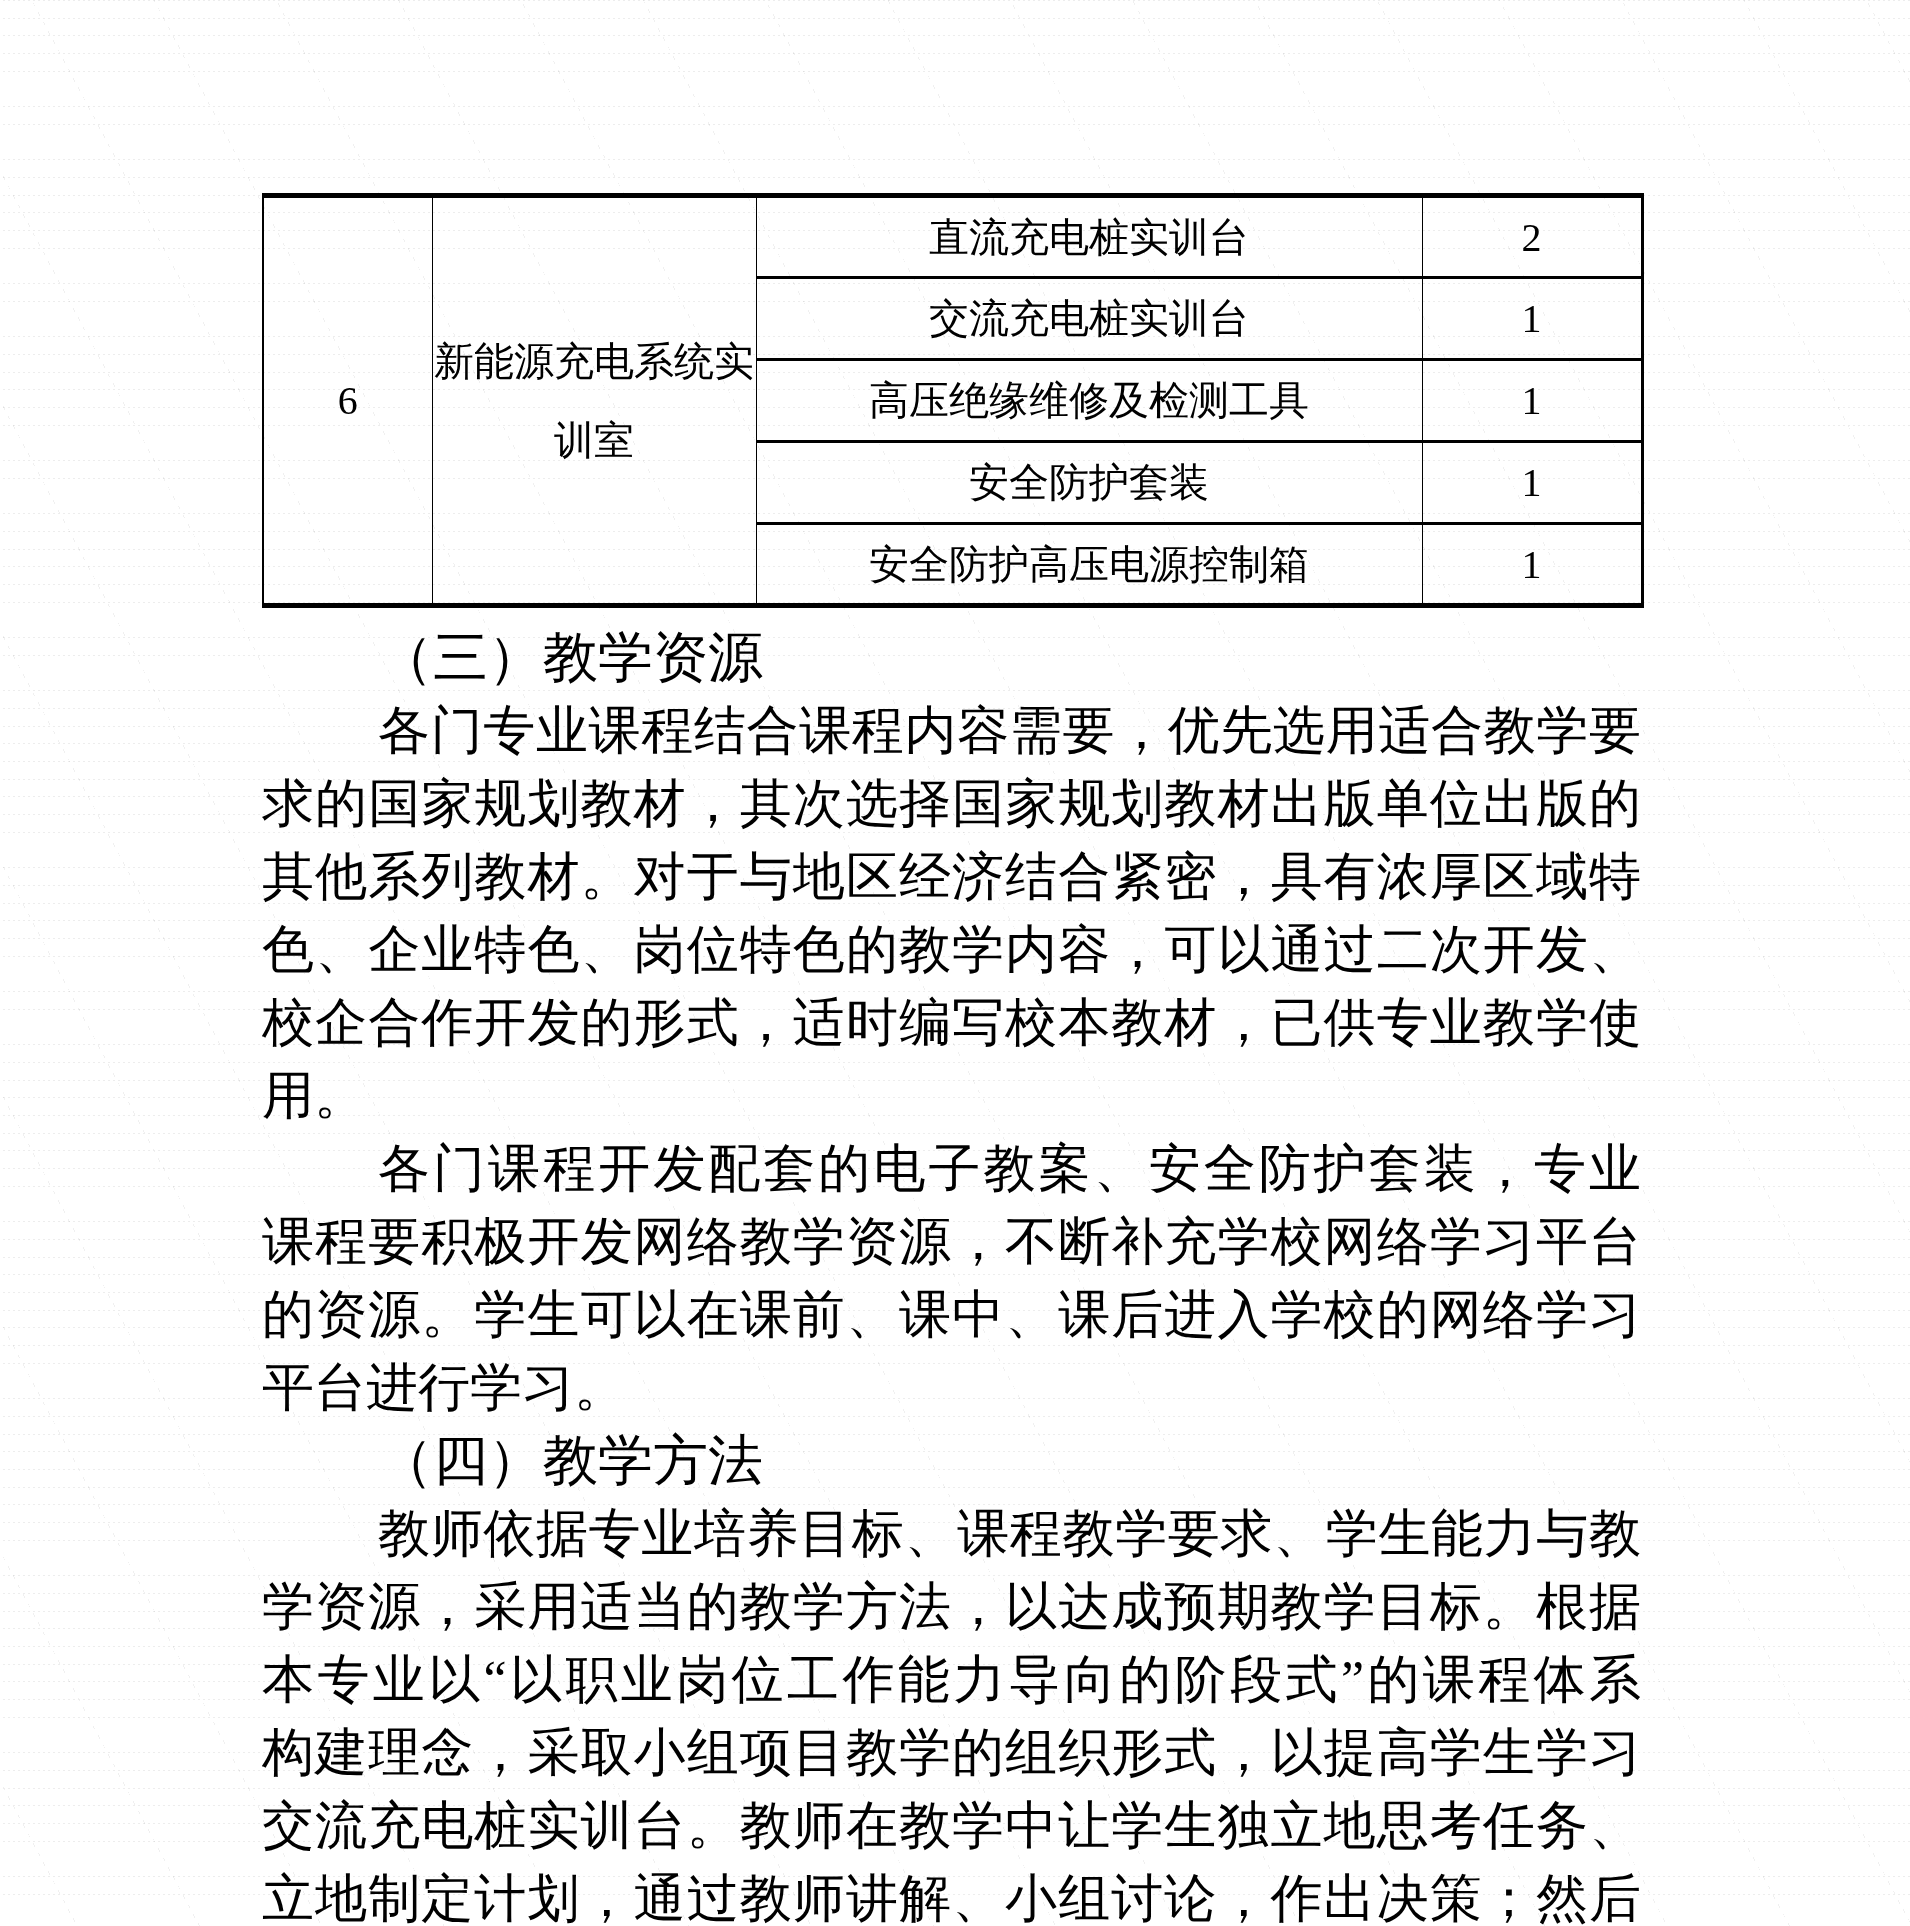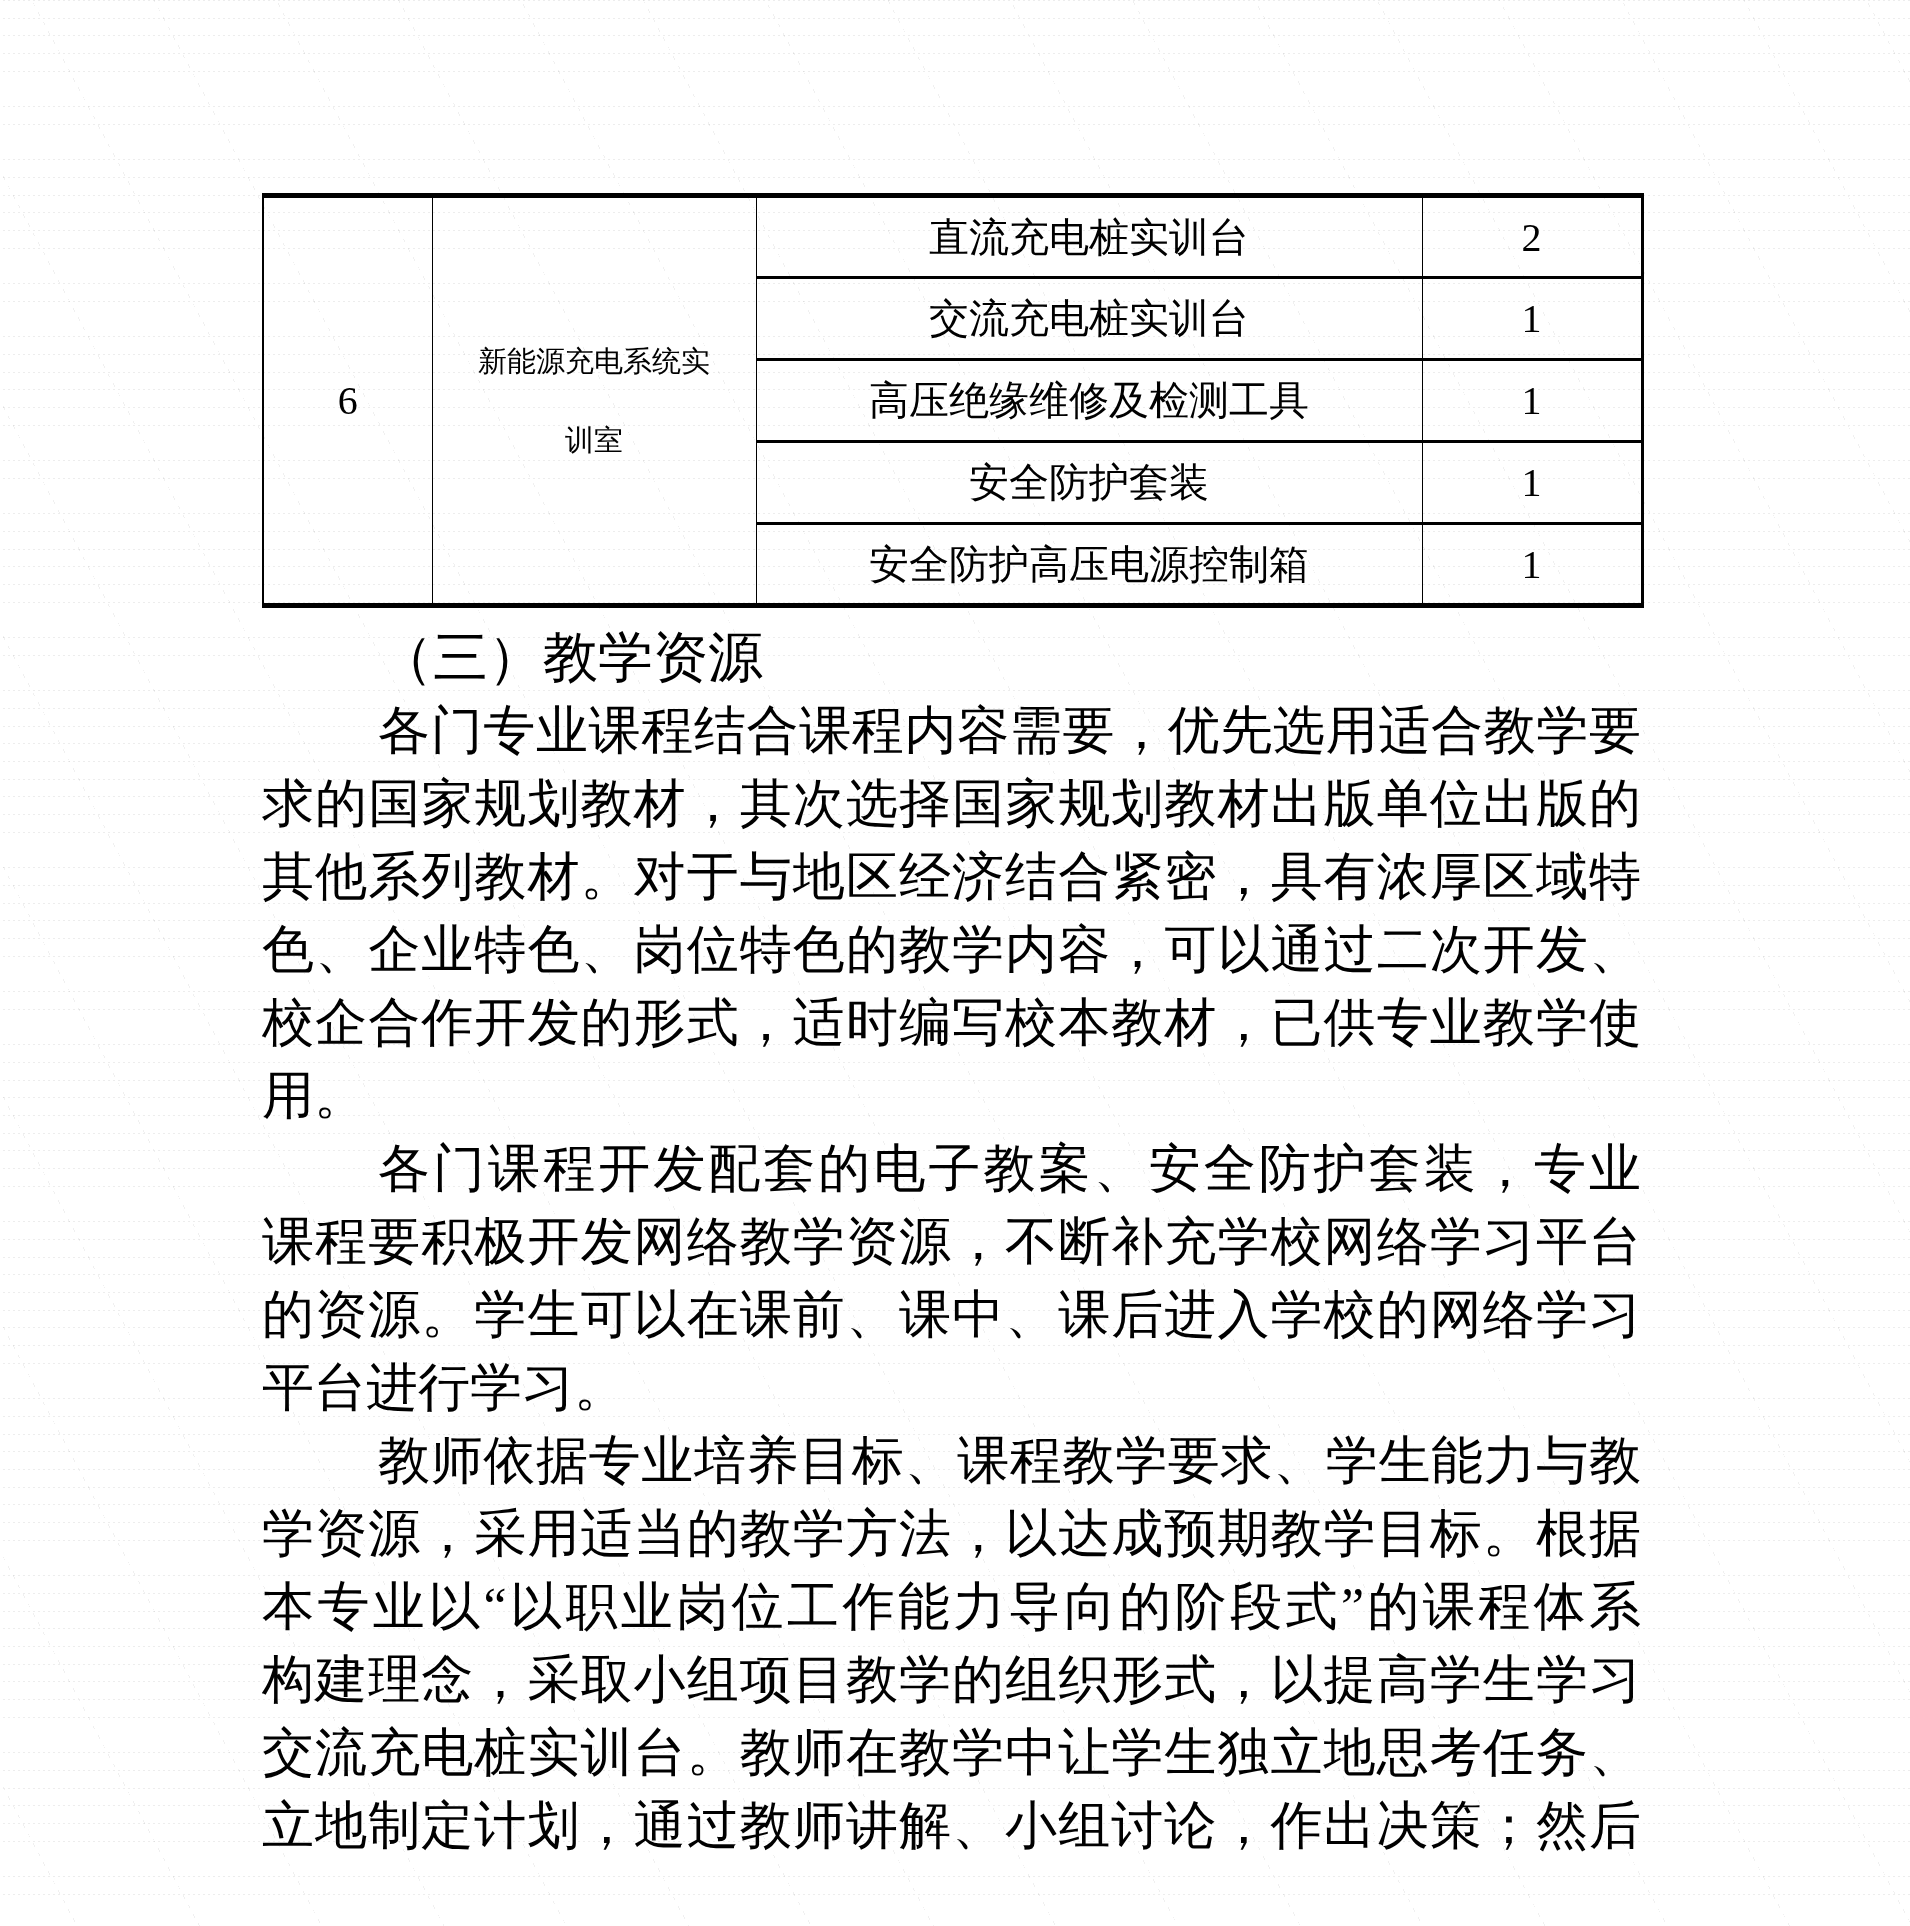--- a/index.html
+++ b/index.html
@@ -38,21 +38,21 @@
     border: 1.9px solid #000;
     border-top-width: 3.9px;
     border-bottom-width: 3.9px;
     text-align: center;
     vertical-align: middle;
     font-size: 40px;
     padding: 0;
     overflow: hidden;
   }
   td.c-index, td.c-qty { font-size: 43px; }
-  .room-line { line-height: 79px; font-size: 29px; text-align: center; }
+  .room-line { line-height: 79px; font-size: 40px; text-align: center; }
 
   
   .doc-body {
     width: 1379px;
     margin: 13px 0 0 262px;
   }
   .tline {
     height: 73px;
     line-height: 73px;
     font-size: 52px;
@@ -117,20 +117,21 @@
       <div class="tline indent fill">各门专业课程结合课程内容需要，优先选用适合教学要</div>
       <div class="tline fill">求的国家规划教材，其次选择国家规划教材出版单位出版的</div>
       <div class="tline fill">其他系列教材。对于与地区经济结合紧密，具有浓厚区域特</div>
       <div class="tline fill">色、企业特色、岗位特色的教学内容，可以通过二次开发、</div>
       <div class="tline fill">校企合作开发的形式，适时编写校本教材，已供专业教学使</div>
       <div class="tline">用。</div>
       <div class="tline indent fill">各门课程开发配套的电子教案、安全防护套装，专业</div>
       <div class="tline fill">课程要积极开发网络教学资源，不断补充学校网络学习平台</div>
       <div class="tline fill">的资源。学生可以在课前、课中、课后进入学校的网络学习</div>
       <div class="tline">平台进行学习。</div>
+      <div class="tline heading">（四）教学方法</div>
       <div class="tline indent fill">教师依据专业培养目标、课程教学要求、学生能力与教</div>
       <div class="tline fill">学资源，采用适当的教学方法，以达成预期教学目标。根据</div>
       <div class="tline fill">本专业以“以职业岗位工作能力导向的阶段式”的课程体系</div>
       <div class="tline fill">构建理念，采取小组项目教学的组织形式，以提高学生学习</div>
       <div class="tline fill">交流充电桩实训台。教师在教学中让学生独立地思考任务、独</div>
       <div class="tline fill">立地制定计划，通过教师讲解、小组讨论，作出决策；然后</div>
     </div>
 
 </div>
 

